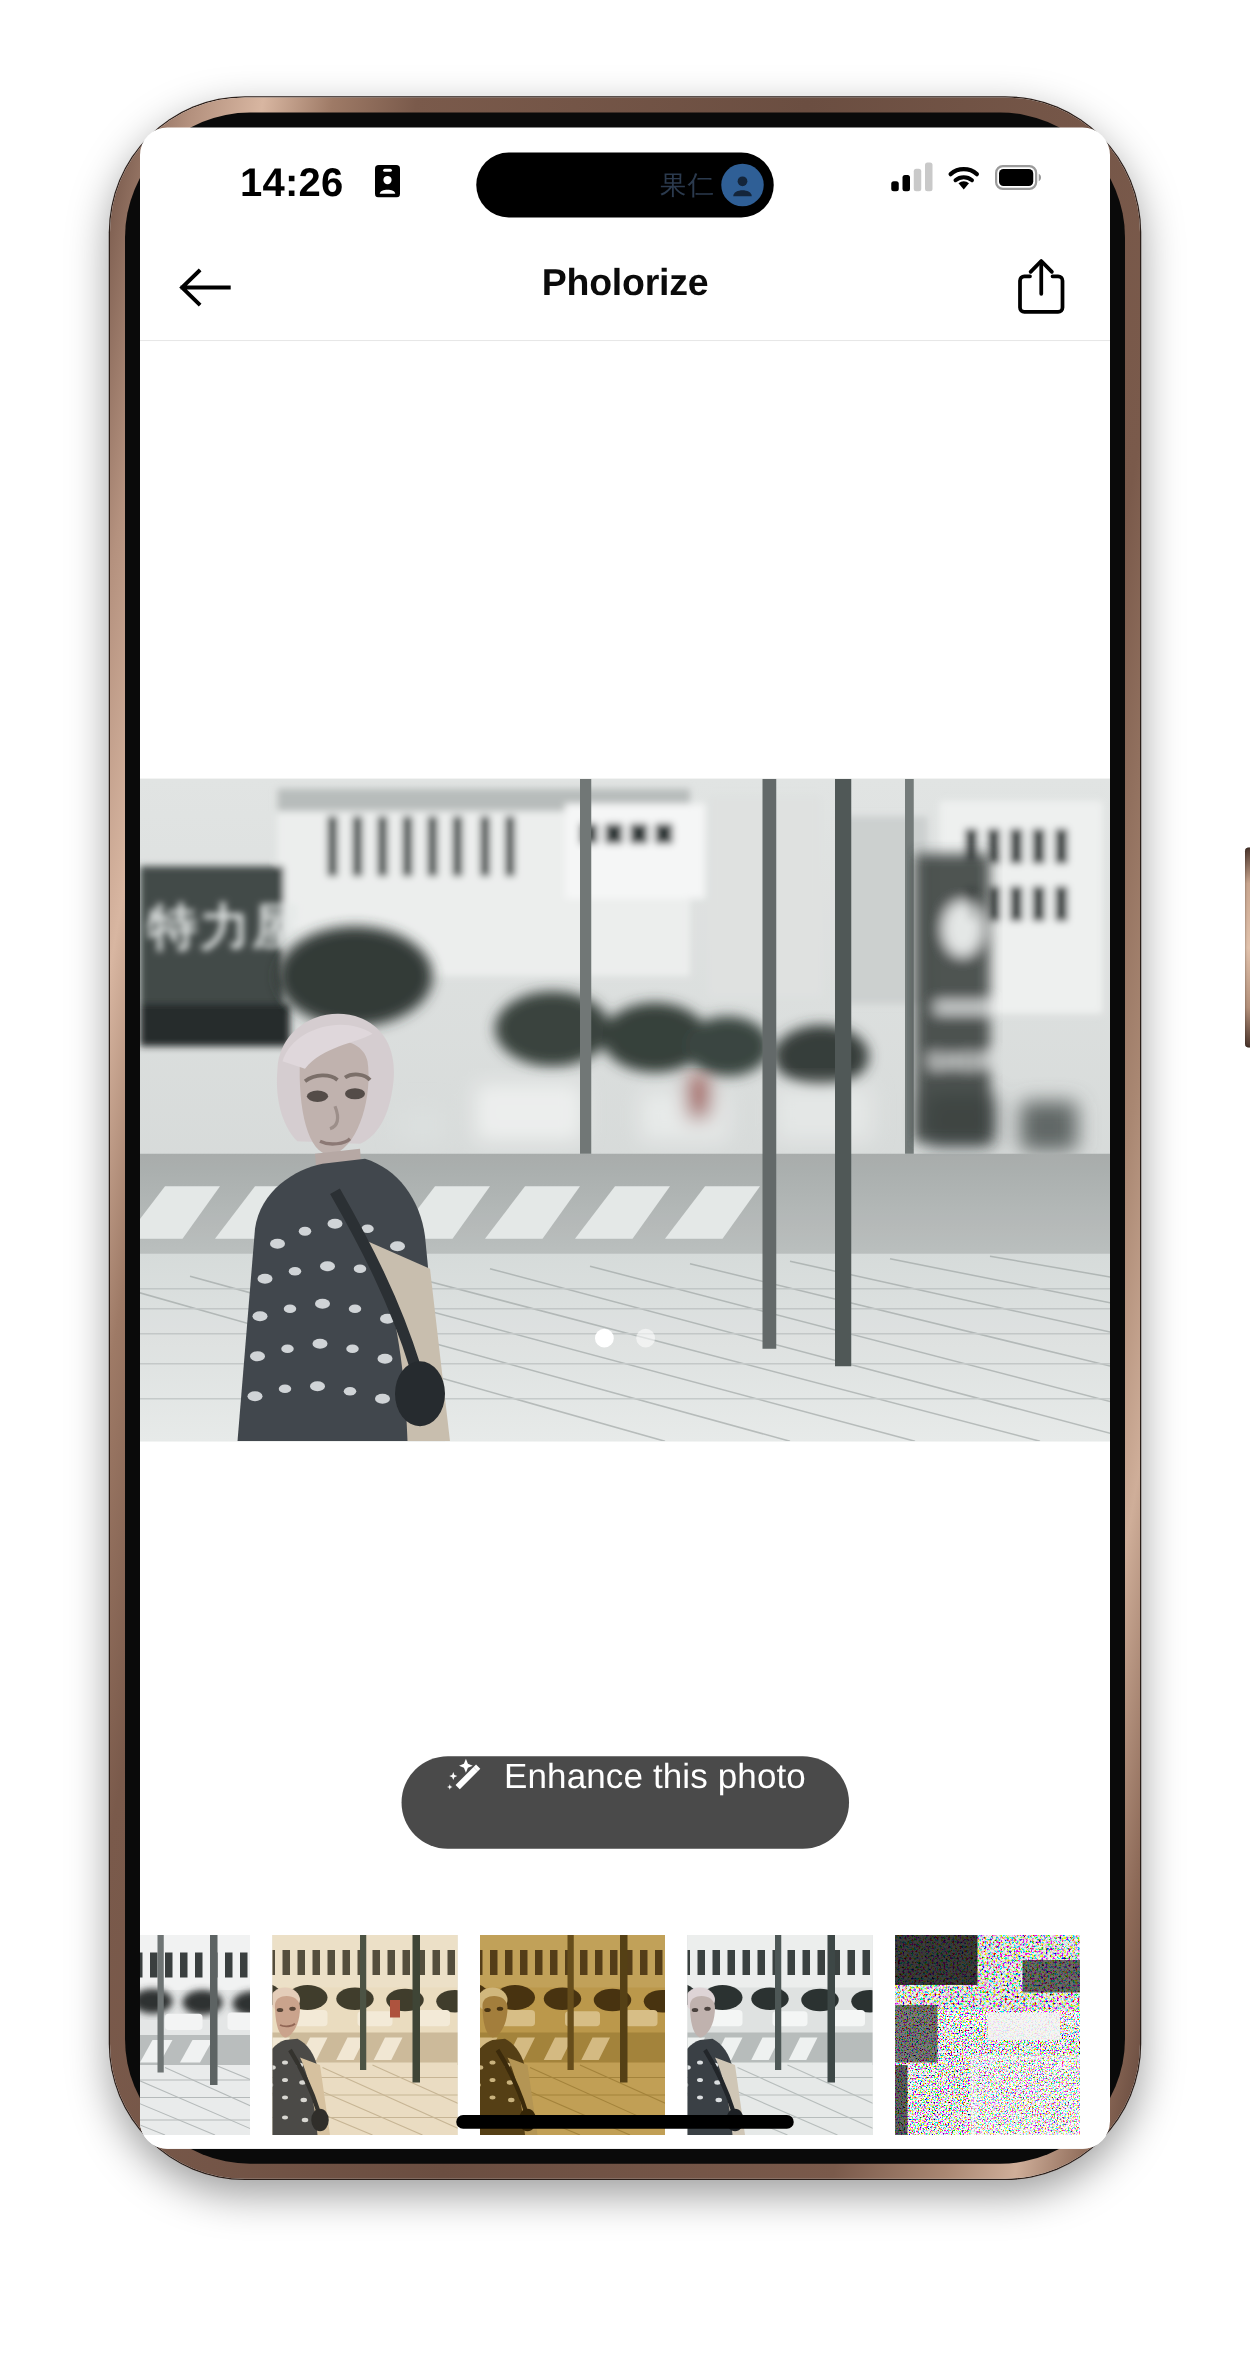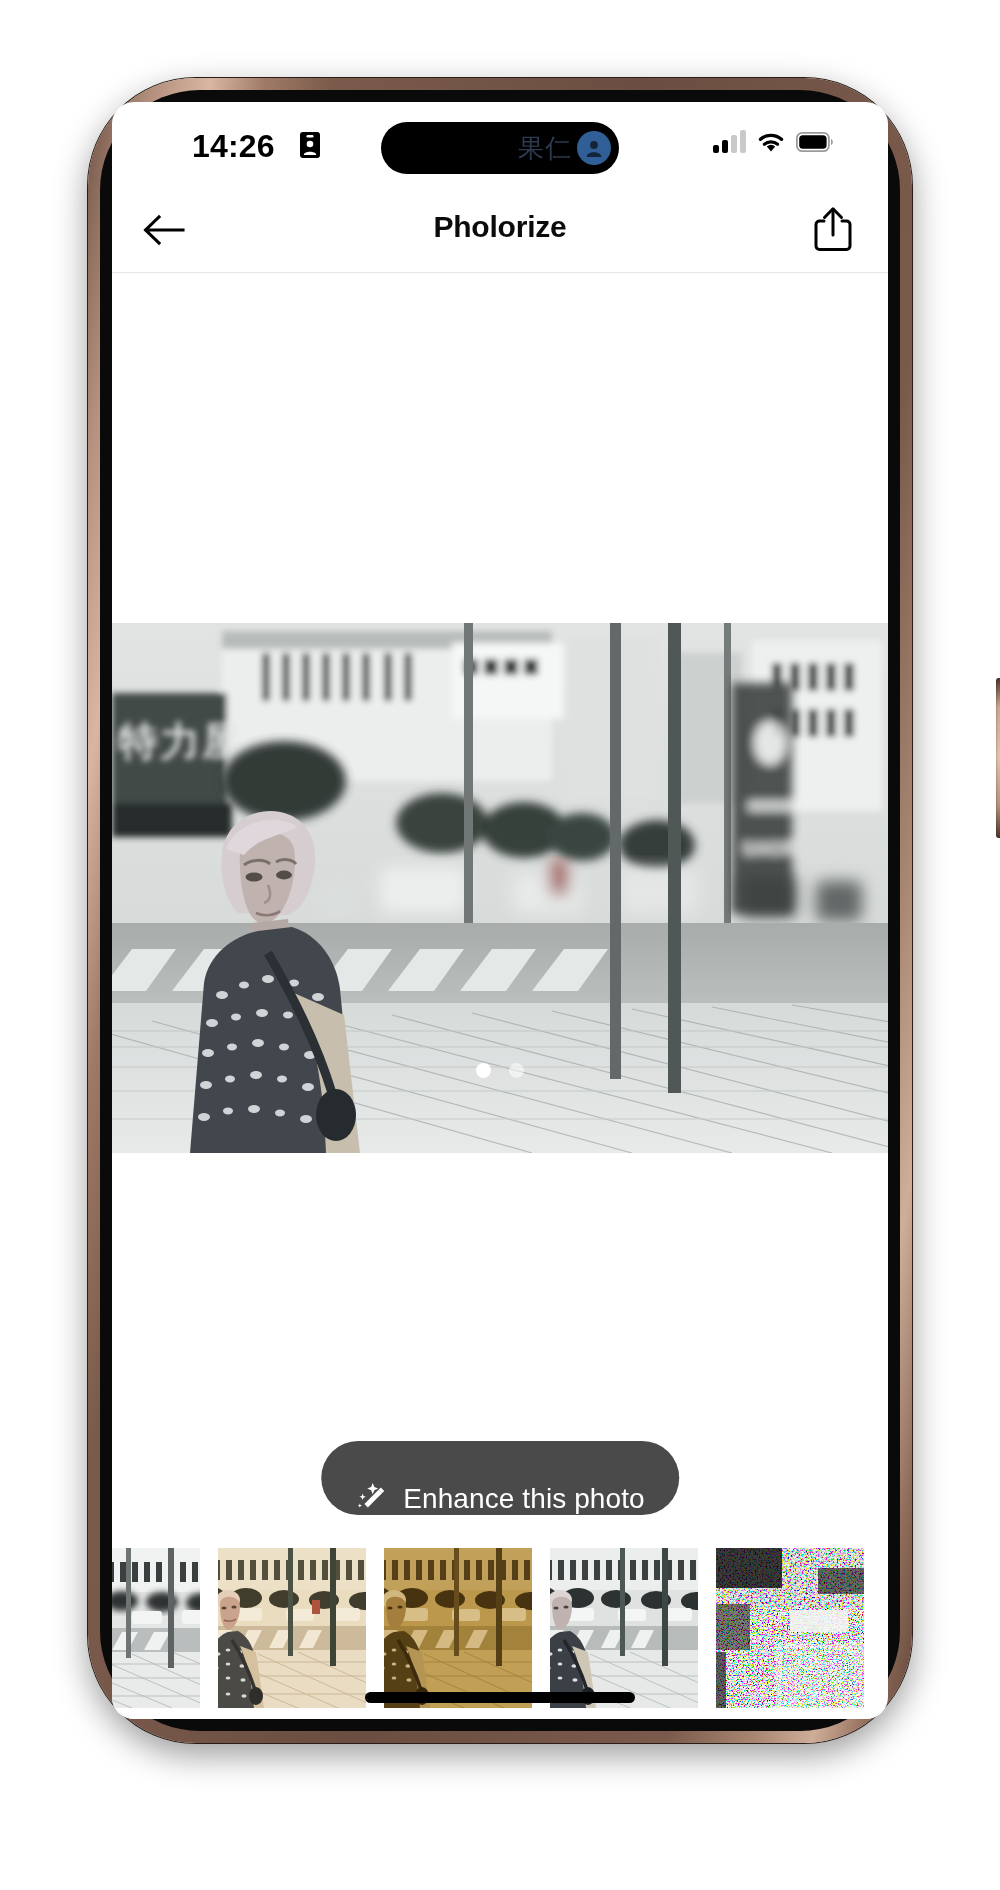--- a/index.html
+++ b/index.html
@@ -116,21 +116,21 @@
     border-radius: 26px;
     overflow: hidden;
     display: flex;
     align-items: center;
     justify-content: flex-end;
     padding-right: 8px;
     box-sizing: border-box;
   }
   .island-text {
     color: #2b3a4e;
-    font-size: 26px;
+    font-size: 21px;
     margin-right: 5px;
     letter-spacing: 1px;
     font-family: Liberation Serif, serif;
   }
   .island-avatar {
     width: 34px; height: 34px;
     border-radius: 50%;
     background: #2f5f96;
     display: flex; align-items: center; justify-content: center;
   }
@@ -204,27 +204,27 @@
     border-radius: 50%;
     background: rgba(255,255,255,0.55);
   }
   .dots span.active { background: #ffffff; }
 
   
   .enhance-btn {
     position: absolute;
     left: 50%;
     transform: translateX(-50%);
-    top: 1168px;
+    top: 1132px;
     height: 74px;
     padding: 0 34px;
     background: #4a4a4a;
     border-radius: 37px;
     display: flex;
-    align-items: flex-end;
+    align-items: flex-start;
     gap: 14px;
     cursor: pointer;
     border: none;
   }
   .enhance-label {
     color: #fff;
     font-size: 28px;
     font-weight: 400;
     letter-spacing: 0.1px;
     white-space: nowrap;

